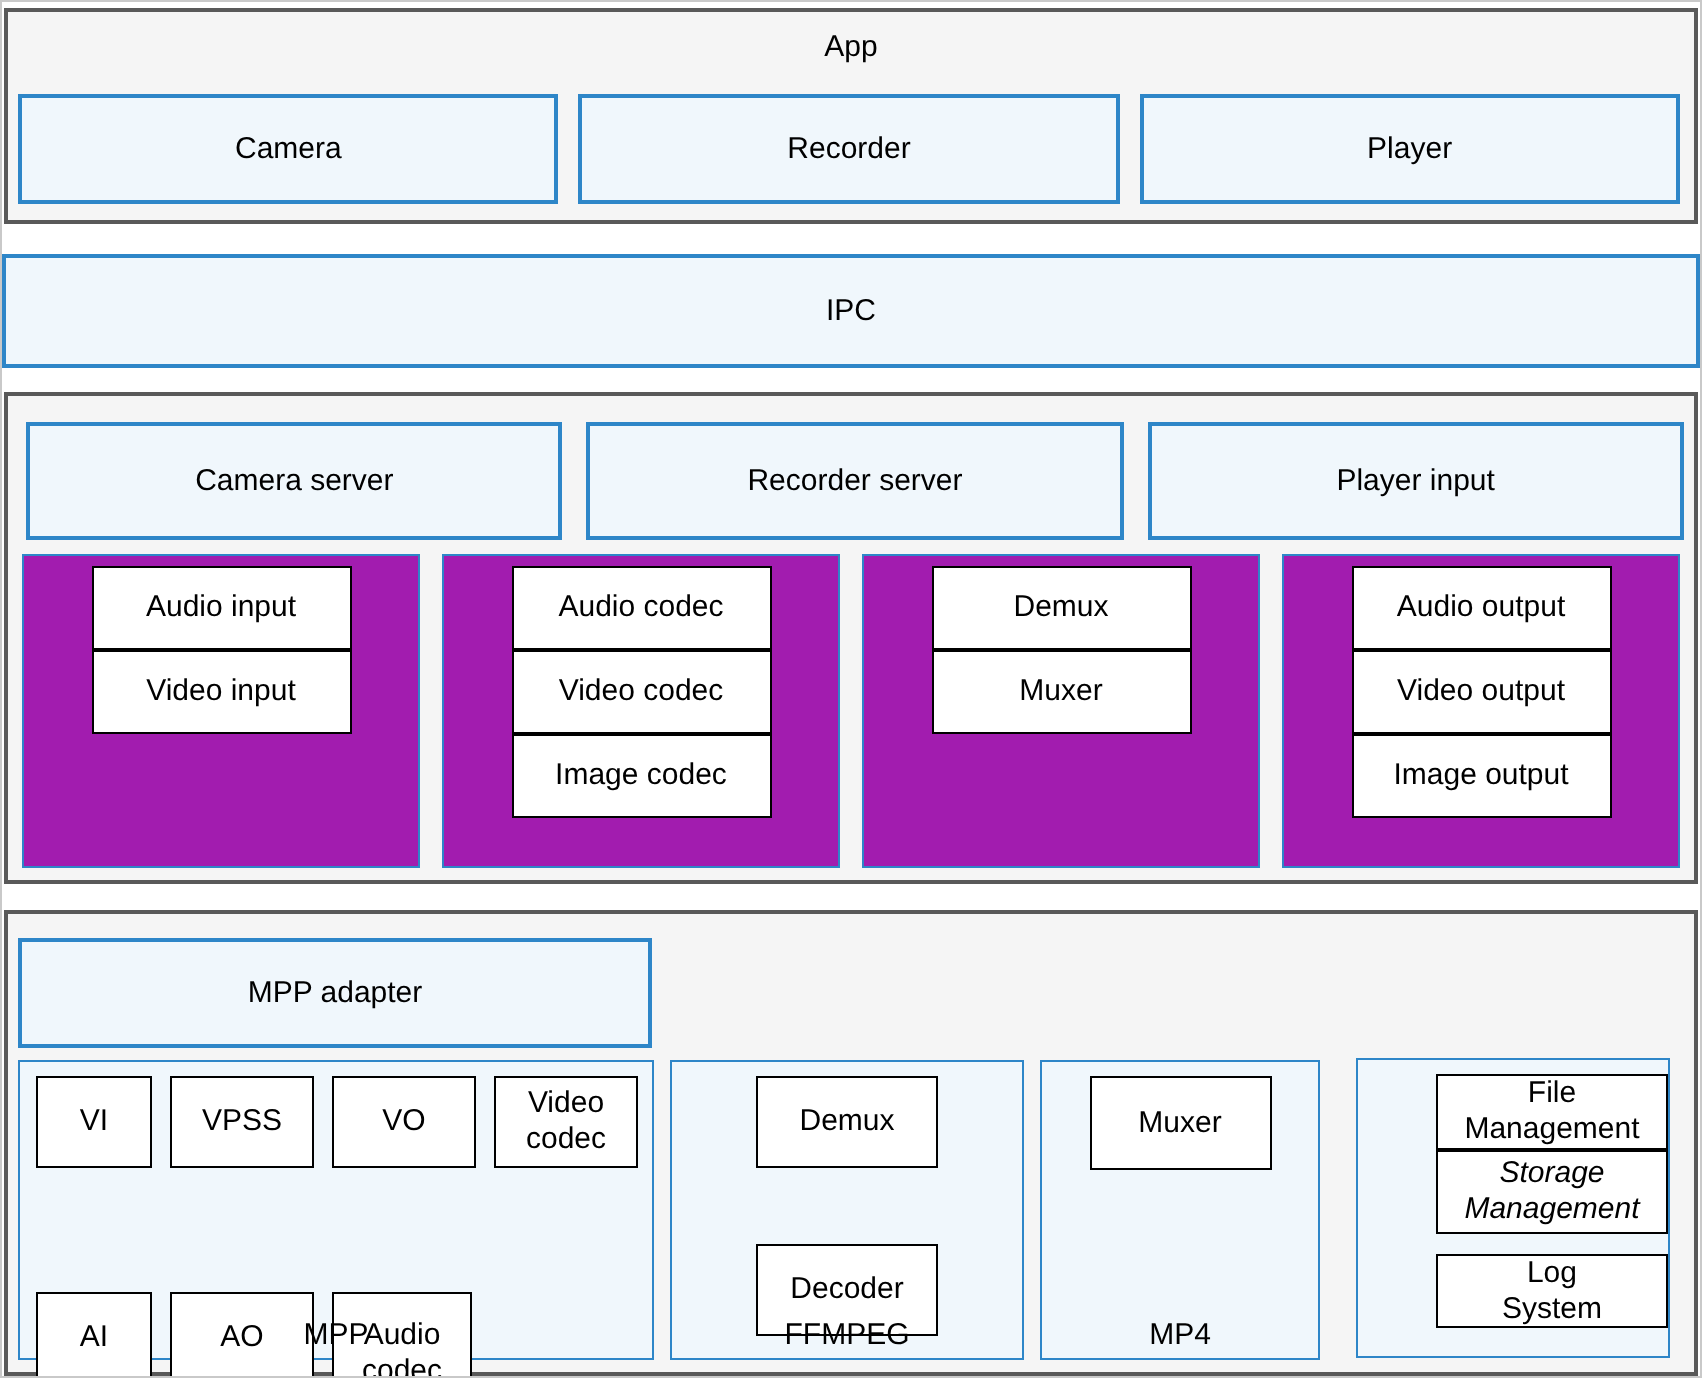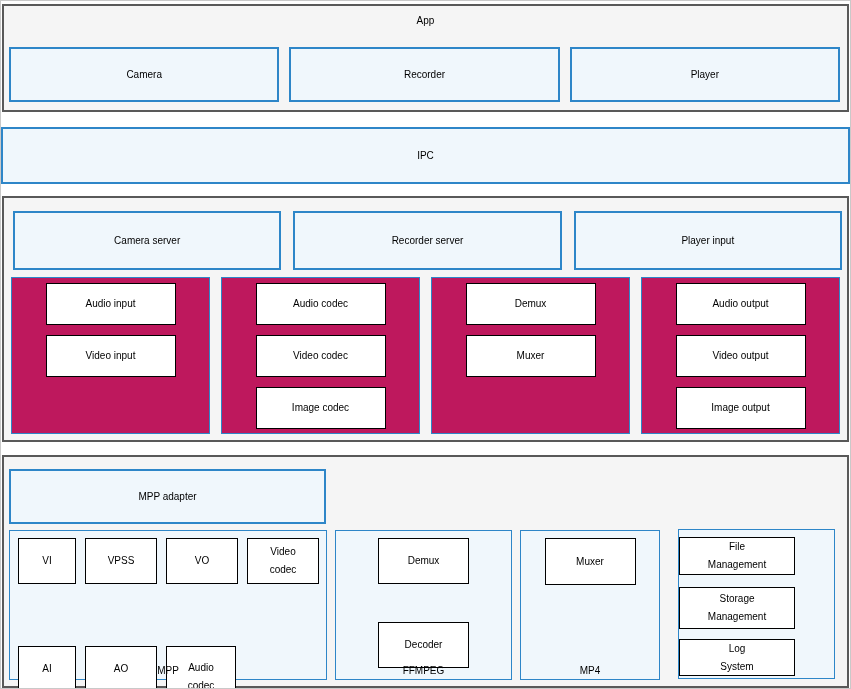--- a/index.html
+++ b/index.html
@@ -1,18 +1,18 @@
 <!DOCTYPE html>
 <html><head>
 <meta charset="utf-8">
 <style>
   html,body{margin:0;padding:0;background:#fff;}
   .canvas{
     position:relative;width:851px;height:689px;background:#ffffff;
-    font-family:"Liberation Sans","DejaVu Sans",sans-serif;font-size:10px;color:#000;
+    font-family:"Liberation Sans","DejaVu Sans",sans-serif;font-size:15px;color:#000;
     border:1px solid #c9c9c9;box-sizing:border-box;overflow:hidden;
   }
   .layer{position:absolute;background:#f5f5f5;border:2px solid #595959;box-sizing:border-box;}
   .blue{background:#f0f7fc;border:2px solid #2e86c8;box-sizing:border-box;
         display:flex;align-items:center;justify-content:center;text-align:center;}
   .container{background:#f0f7fc;border:1.5px solid #2e86c8;box-sizing:border-box;position:absolute;}
   .wbox{background:#fff;border:1.3px solid #000;box-sizing:border-box;
         display:flex;align-items:center;justify-content:center;text-align:center;
         white-space:pre-line;line-height:18px;}
   
@@ -21,43 +21,43 @@
   .app-row{position:absolute;left:5px;right:7px;top:41px;height:55px;display:flex;gap:10px;border-radius:25px;}
   .app-row .blue{flex:1;}
   
   #ipc-box{position:absolute;left:0;top:126px;width:849px;height:57px;}
   
   #layer-server{left:1px;top:195px;width:847px;height:246px;}
   .server-row{position:absolute;left:9px;right:5px;top:13px;height:59px;display:flex;gap:12px;}
   .server-row .blue{flex:1;}
   .group-row{position:absolute;left:7px;right:7px;top:79px;height:157px;display:flex;gap:11px;}
   .group{flex:1;position:relative;display:flex;flex-direction:column;align-items:center;
-         padding-top:5px;gap:10px;background:#be185d;border:1.5px solid #2e86c8;box-sizing:border-box;}
+         padding-top:5px;background:#a21caf;border:1.5px solid #2e86c8;box-sizing:border-box;}
   .wbox-lg{width:130px;height:42px;}
   
   #layer-platform{left:1px;top:454px;width:847px;height:233px;}
   .adapter{position:absolute;left:5px;top:12px;width:317px;height:55px;}
   .mpp{left:5px;top:73px;width:318px;height:150px;}
   .mpp-row{position:absolute;left:8px;display:flex;gap:9px;}
   .mpp-row1{top:7px;}
   .mpp-row2{top:84px;margin-top:31px;}
   .w58{width:58px;height:46px;}
   .w72{width:72px;height:46px;}
   .w70{width:70px;height:62px;}
   .cont-label{position:absolute;bottom:3px;left:0;right:0;text-align:center;}
   .ffmpeg{left:331px;top:73px;width:177px;height:150px;display:flex;flex-direction:column;align-items:center;}
   .ffmpeg .wbox{width:91px;height:46px;}
   .box-t7{margin-top:7px;}
   .box-t22{margin-top:38px;}
   .mp4{left:516px;top:73px;width:140px;height:150px;display:flex;flex-direction:column;align-items:center;}
   .mp4 .wbox{width:91px;height:47px;}
-  .utils{left:674px;top:72px;width:157px;height:150px;display:flex;flex-direction:column;align-items:flex-start;}
+  .utils{left:674px;top:72px;width:157px;height:150px;display:flex;flex-direction:column;align-items:flex-end;}
   .utils .wbox{width:116px;}
   .u1{height:38px;margin-top:7px;}
-  .u2{height:42px;margin-top:12px;}
+  .u2{height:42px;margin-top:0;font-style:italic;}
   .u3{height:37px;margin-top:10px;}
 </style>
 </head>
 <body>
 
 <div class="canvas">
 
   <section class="layer" id="layer-app">
     <div class="app-title">App</div>
     <div class="app-row">

